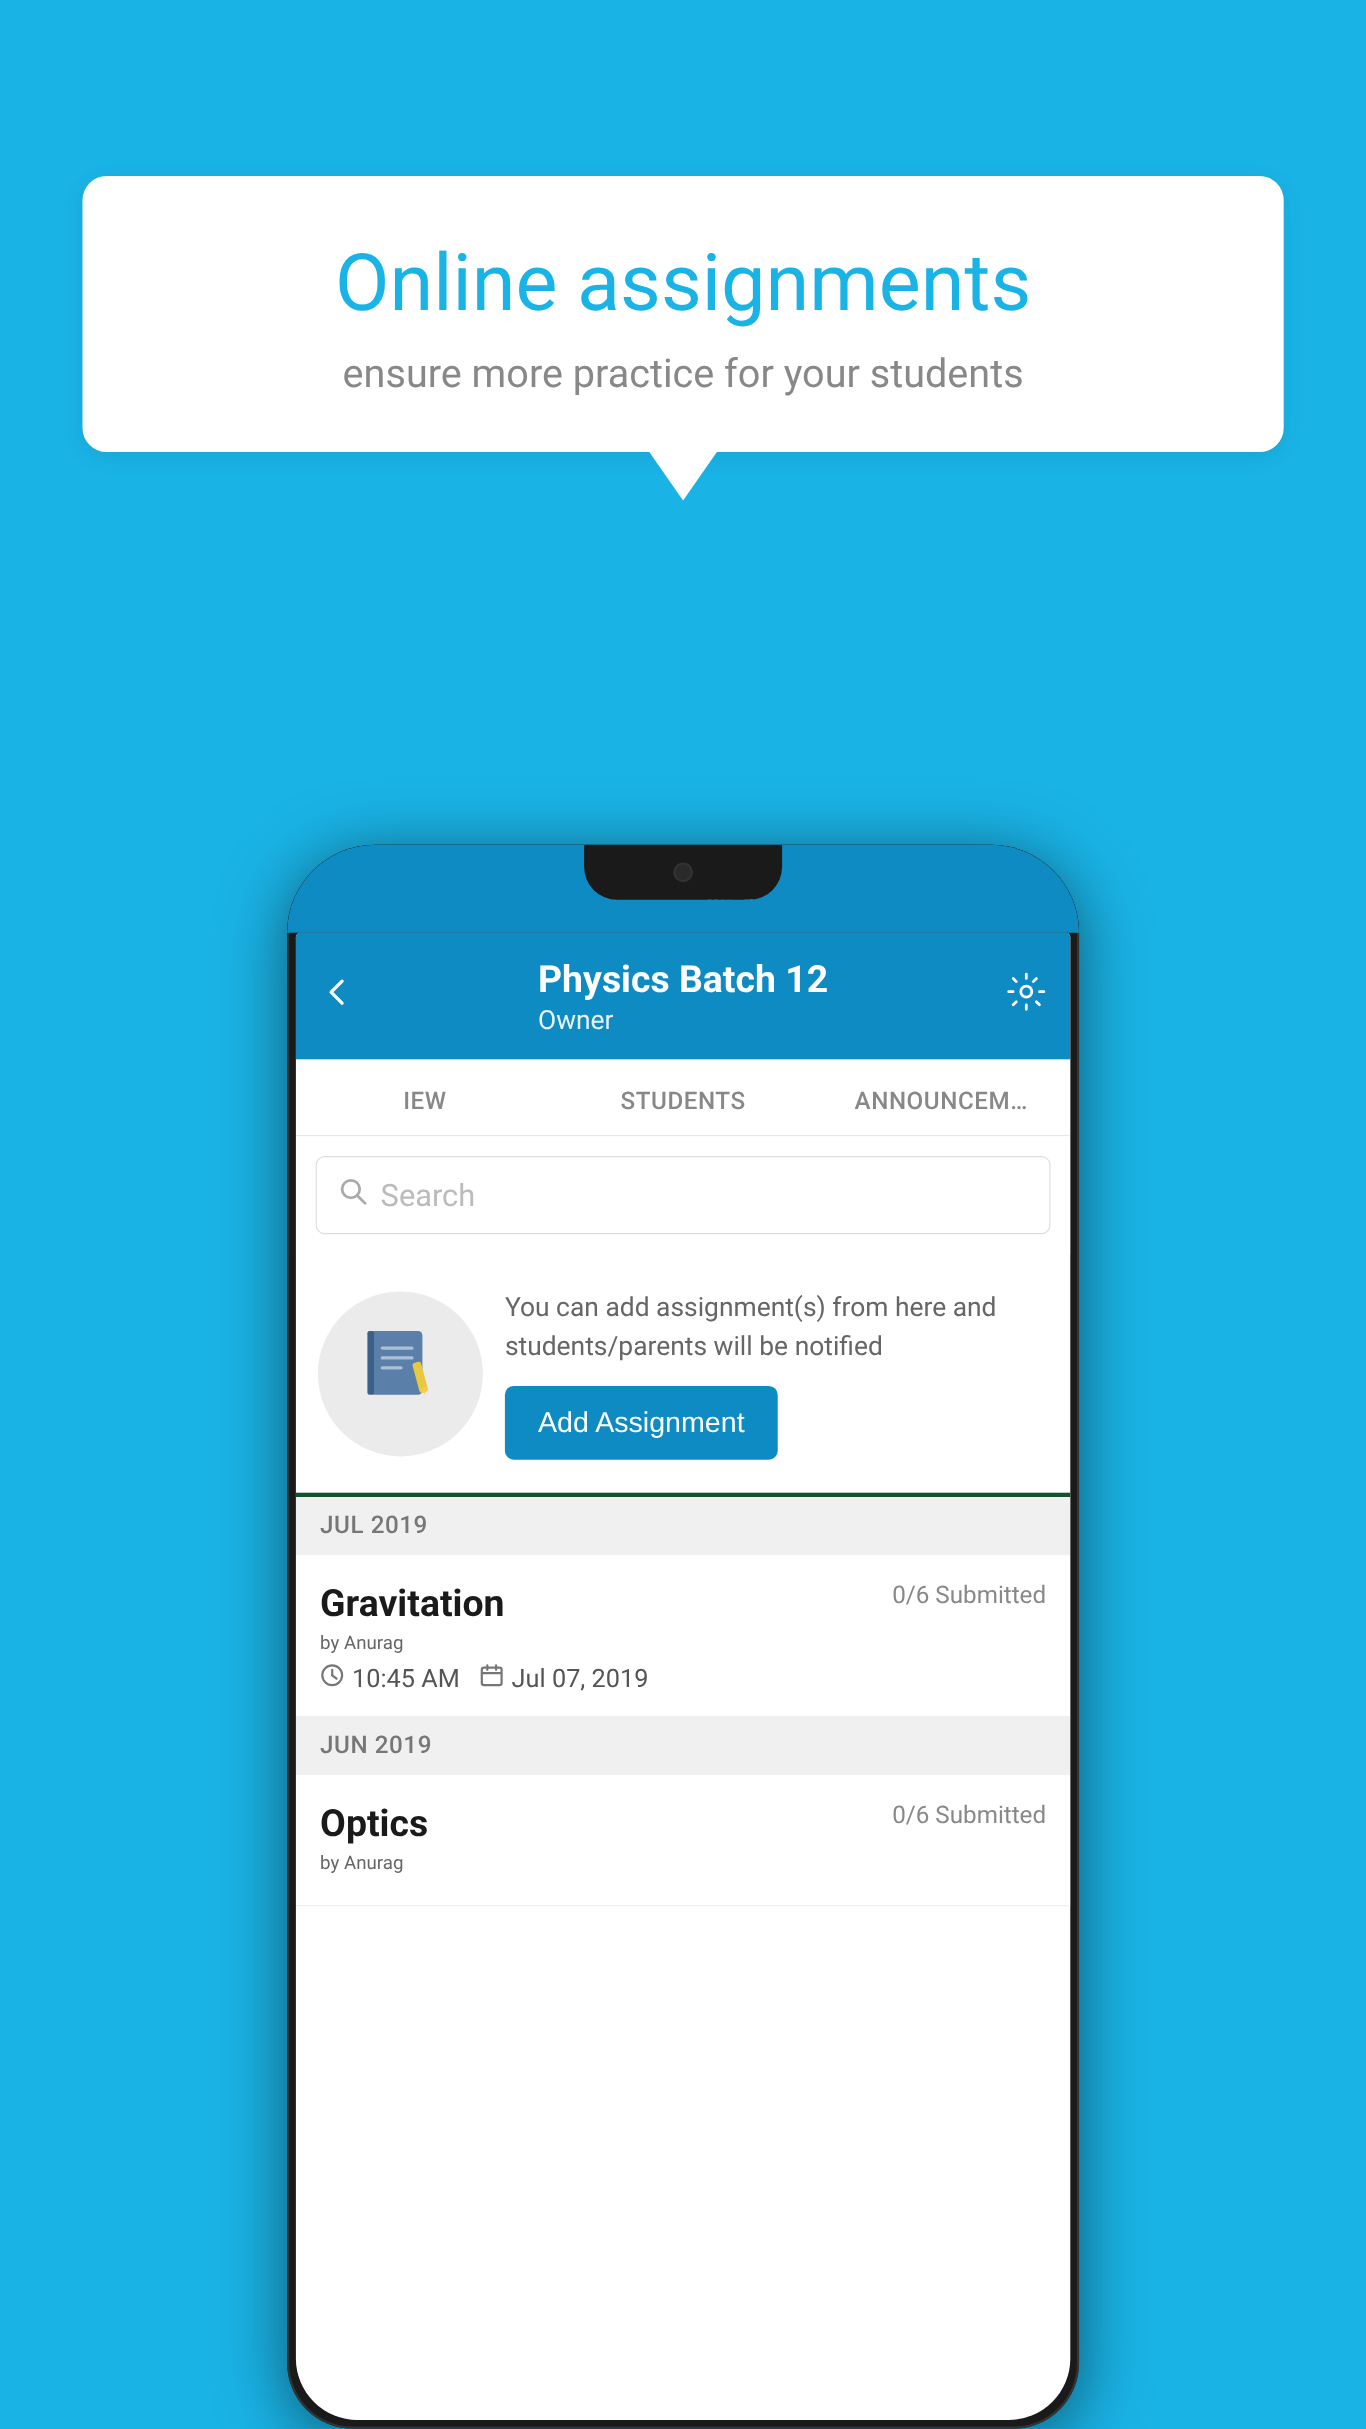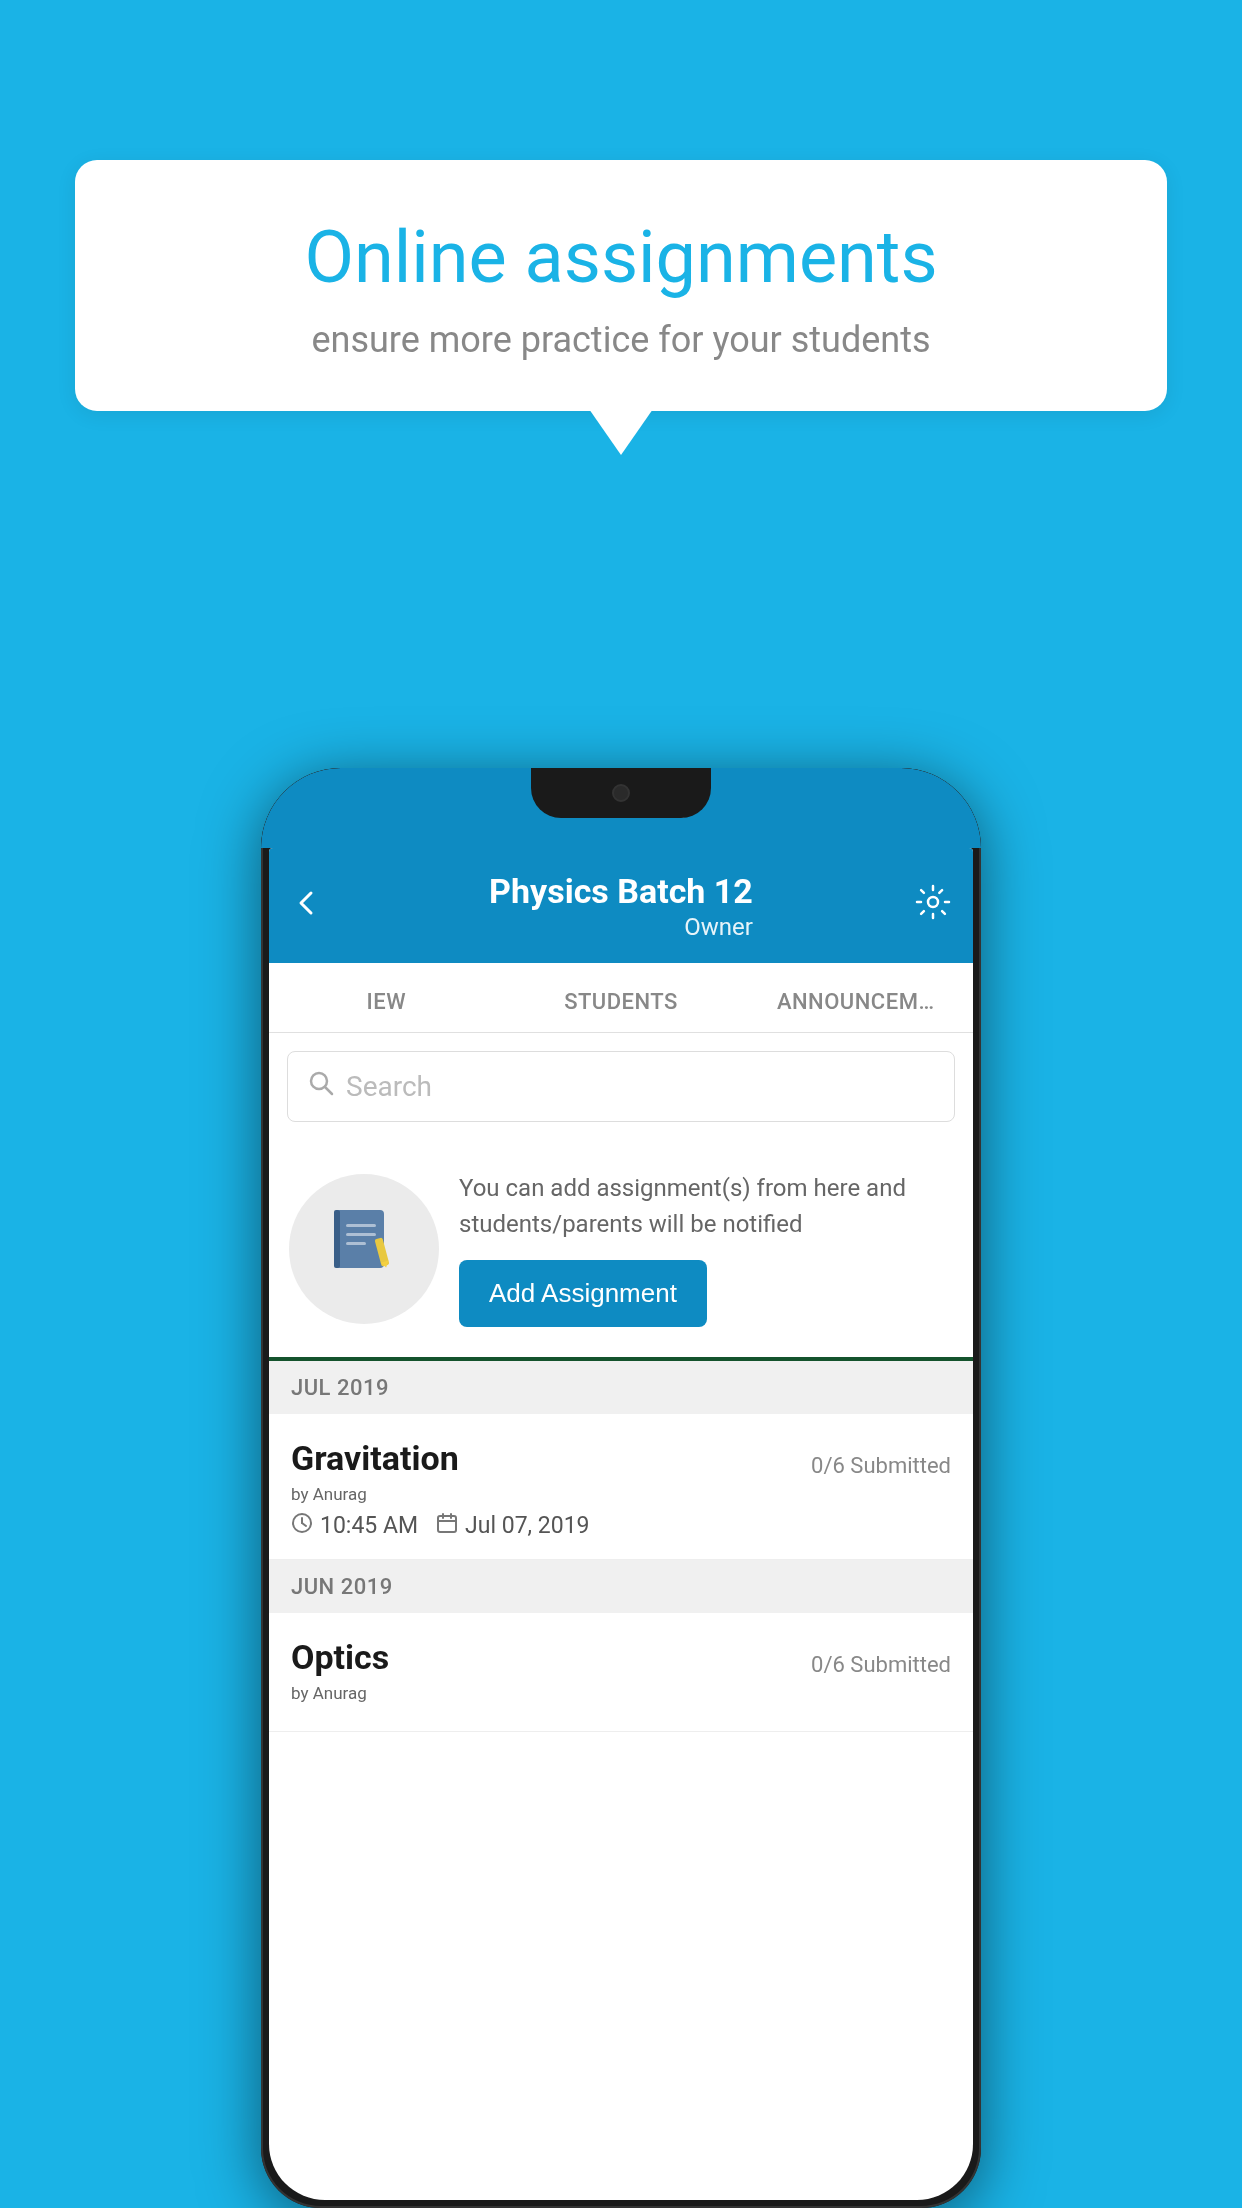--- a/index.html
+++ b/index.html
@@ -158,21 +158,21 @@
       position: absolute;
       left: 22px;
       top: 50%;
       transform: translateY(-50%);
       color: white;
       font-size: 34px;
       cursor: pointer;
     }
 
     .header-center {
-      text-align: right;
+      text-align: left;
     }
 
     .header-title {
       color: white;
       font-size: 34px;
       font-weight: 700;
     }
 
     .header-subtitle {
       color: rgba(255,255,255,0.9);
@@ -312,21 +312,21 @@
     
     .assignment-item {
       padding: 24px 22px 20px;
       border-bottom: 1px solid #eee;
       background: white;
     }
 
     .assignment-top-row {
       display: flex;
       justify-content: space-between;
-      align-items: flex-end;
+      align-items: flex-start;
       margin-bottom: 6px;
       gap: 32px;
     }
 
     .assignment-name {
       font-size: 34px;
       font-weight: 700;
       color: #1a1a1a;
     }
 

